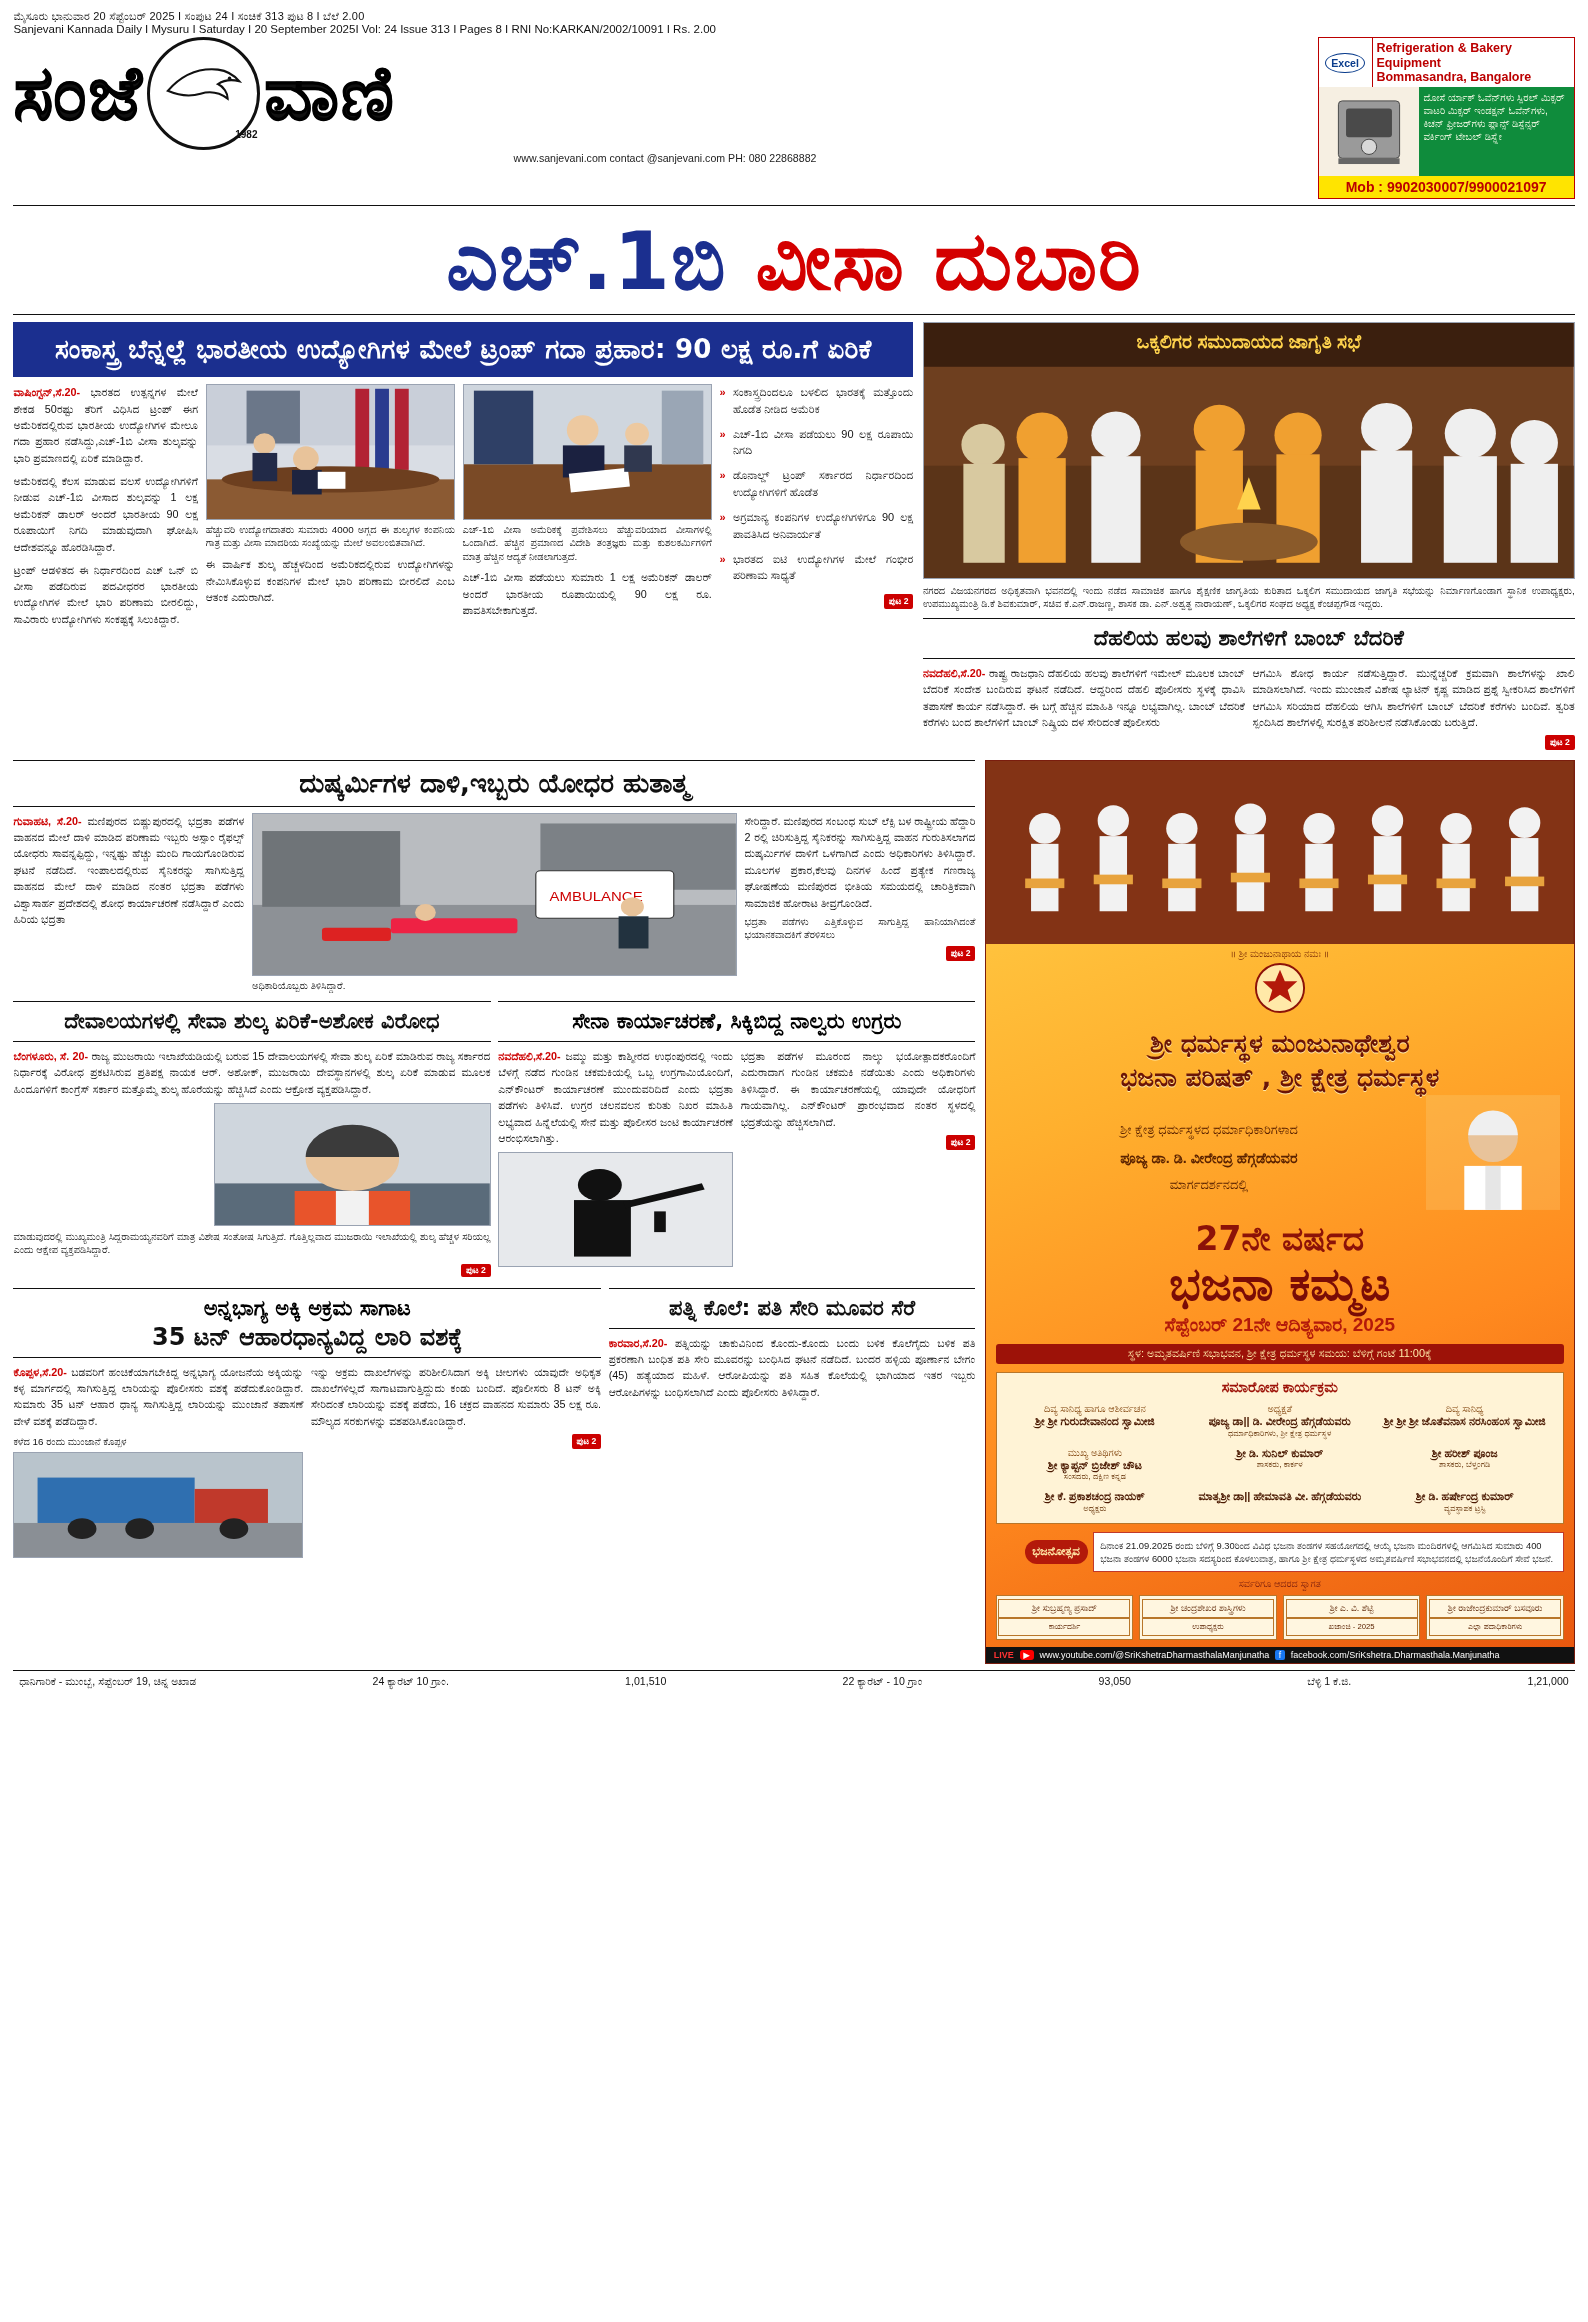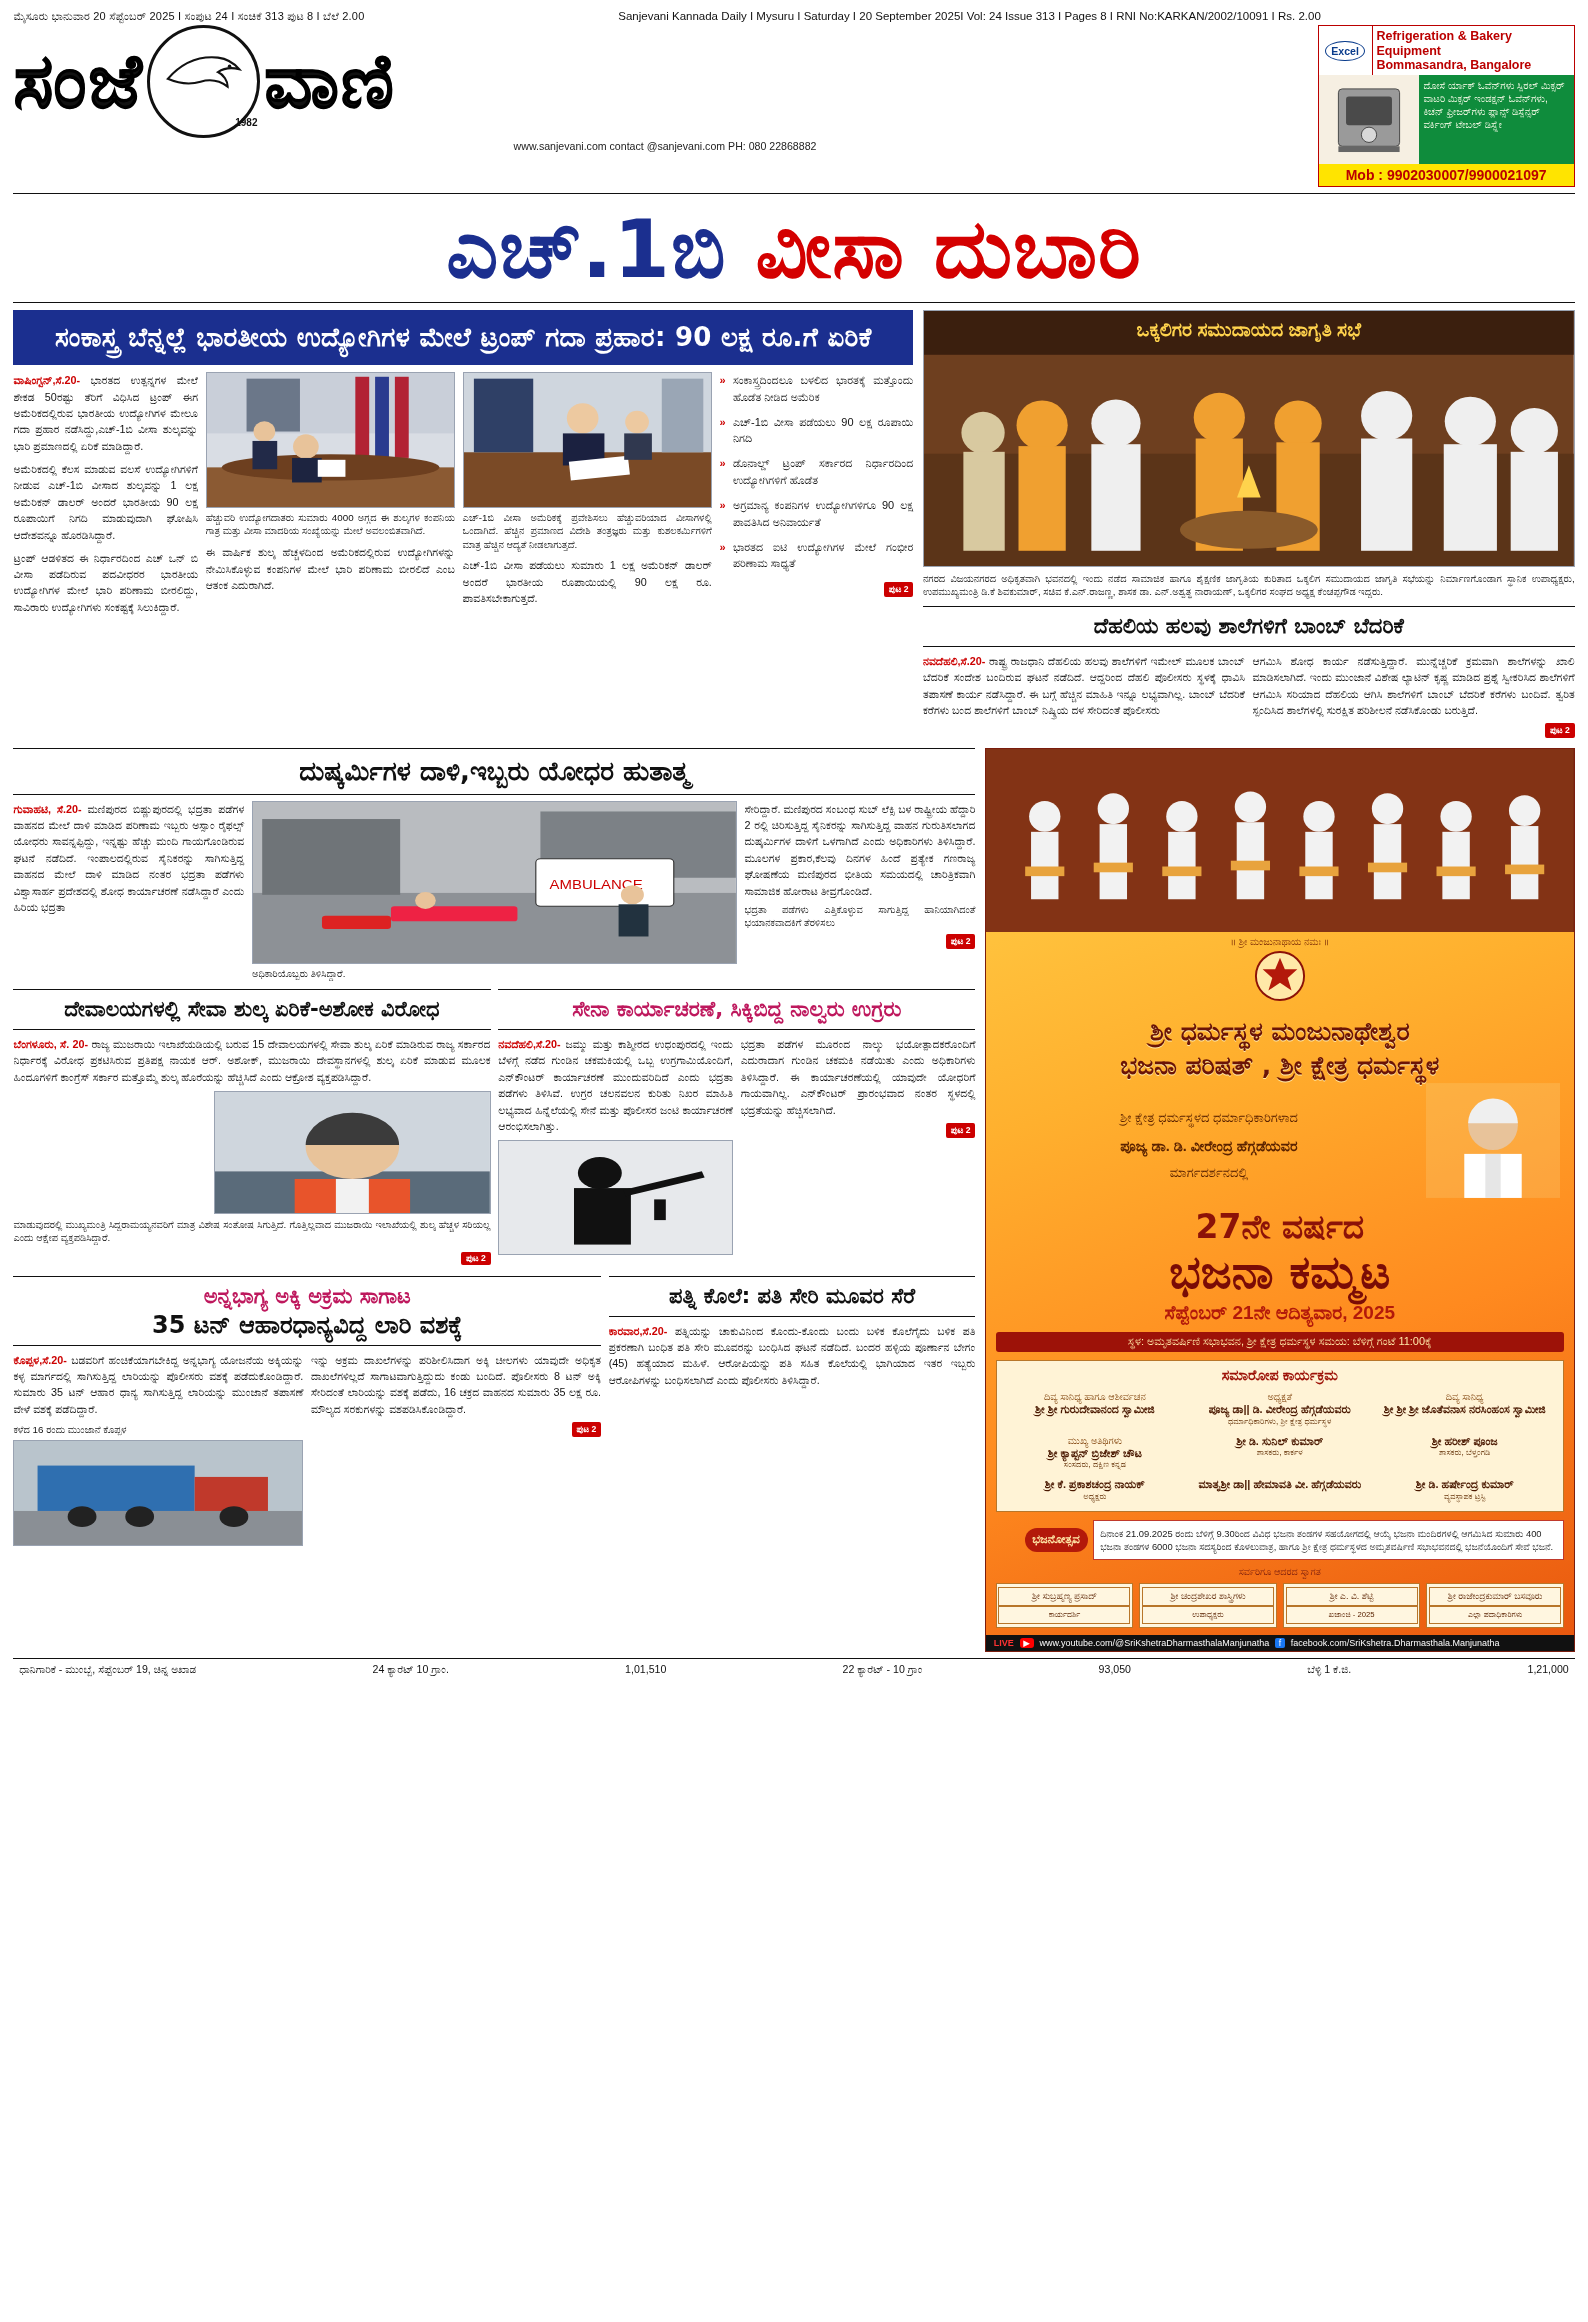--- a/index.html
+++ b/index.html
@@ -7,21 +7,21 @@
   body {
     width:1588px; height:2323px;
     background:#ffffff;
     font-family:"Liberation Sans", sans-serif;
     color:#111;
     overflow:hidden;
   }
   .page { position:relative; width:1588px; height:2323px; padding:7.7px 13.4px; }
 
   
-  .topstrip { display:flex; align-items:flex-start; font-size:11px; color:#111; padding:1.9px 0 2.9px; }
+  .topstrip { display:flex; align-items:flex-start; font-size:11px; color:#111; padding:1.9px 0 2.9px;flex-direction:column; }
   .topstrip .kn { flex:0 0 auto; letter-spacing:0.2px; }
   .topstrip .en { flex:1 1 auto; text-align:center; font-size:11.5px; }
   .masthead { display:flex; align-items:flex-start; gap:1px; }
   .mast-left { flex:1 1 auto; position:relative; }
   .logo {
     font-family:"DejaVu Sans", sans-serif;
     font-size:83px; font-weight:bold; letter-spacing:1.9px;
     line-height:1.0; color:#111; white-space:nowrap;
     -webkit-text-stroke:1px #000;
   }
@@ -78,21 +78,21 @@
   .bullets li { font-size:11px; line-height:1.5; margin-bottom:8.6px; list-style:none; position:relative; padding-left:13.4px; }
   .bullets li:before { content:"»"; position:absolute; left:0; color:#c00; font-weight:bold; }
   .bullets { margin:0; padding:0; }
   .secthead {
     font-family:"DejaVu Sans", sans-serif; font-weight:bold;
     font-size:26px; line-height:1.25; color:#111; text-align:center;
     border-top:1.9px solid #111; border-bottom:1px solid #111;
     padding:5.8px 1.9px 6.7px;
   }
   .secthead.sm { font-size:21px; }
-  .secthead.red { color:#be185d; }
+  .secthead.red { color:#000000; }
   .page2 {
     display:inline-block; background:#c00; color:#fff; font-size:8.6px;
     padding:1px 4.8px; border-radius:1.9px; font-weight:bold;
   }
   .pagebox { text-align:right; margin-top:2.9px; }
 
   
   .dad {
     border:1.9px solid #7a1d0e;
     background:linear-gradient(160deg,#ffd24a 0%, #ffb02e 35%, #ff8a1f 65%, #e8560e 100%);

